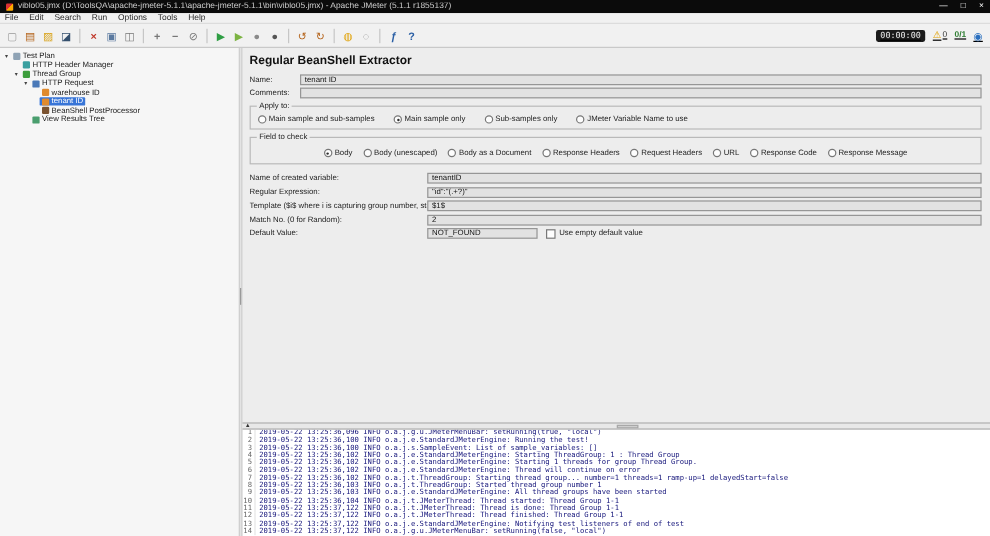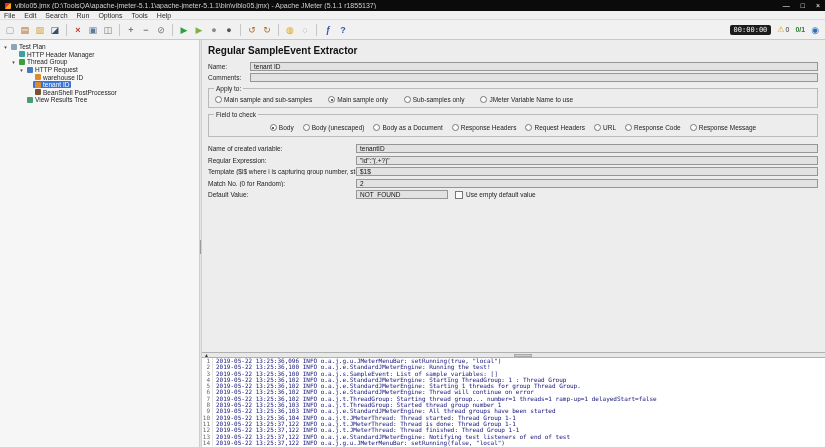--- a/index.html
+++ b/index.html
@@ -20,21 +20,21 @@
   
   .toolbar { height:20px; background:#f1f1f1; border-bottom:1px solid #c9c9c9; display:flex; align-items:center; padding:0 3px; gap:1px; flex:none; }
   .tbtn { width:14px; height:14px; display:flex; align-items:center; justify-content:center; font-size:9px; line-height:14px; border-radius:2px; cursor:default; }
   .tsep { width:1px; height:12px; background:#c6c6c6; margin:0 3px; flex:none; }
   .b-new{color:#999}.b-templates{color:#b5651d}.b-open{color:#d9a520}.b-save{color:#35506e}
   .b-cut{color:#c0392b;font-weight:bold}.b-copy{color:#5b7aa0}.b-paste{color:#777}
   .b-expand{color:#777;font-weight:bold}.b-collapse{color:#777;font-weight:bold}.b-toggle{color:#777}
   .b-start{color:#2f9e44}.b-start2{color:#7cb342}.b-stop{color:#8a8a8a}.b-shutdown{color:#555}
   .b-clear{color:#b5651d}.b-clearall{color:#b5651d}.b-search{color:#e0a106}.b-searchreset{color:#888}
   .b-fx{color:#2a5fa5;font-style:italic;font-weight:bold}.b-help{color:#2a5fa5;font-weight:bold}
-  .toolbar-right { margin-left:auto; display:flex; align-items:center; gap:6px; padding-right:3px; }
+  .toolbar-right { margin-left:auto; display:flex; align-items:center; gap:6px; padding-right:3px;text-decoration:underline; }
   .timer { background:#1b1b1b; color:#ededed; font-family:"DejaVu Sans Mono", monospace; font-size:7px; padding:1px 4px; border-radius:2px; }
   .warnwrap { display:flex; align-items:center; gap:1px; }
   .warnicon { color:#e0a106; font-size:8px; }
   .warncount { font-size:7px; color:#333; }
   .threads { font-size:7px; color:#2e7d32; font-weight:bold; }
   .globe { color:#2a6fbf; font-size:9px; }
 
   
   .content { flex:1; display:flex; min-height:0; }
   .tree { width:199px; background:#f6f6f6; padding-top:3px; overflow:hidden; flex:none; }
@@ -209,21 +209,21 @@
       </div>
     </div>
 
     <div class="vsplit">
         <span class="vhandle"></span>
       </div>
 
     <div class="right">
 
       <div class="main">
-        <div class="etitle">Regular SampleEvent Extractor</div>
+        <div class="etitle">Regular BeanShell Extractor</div>
 
         <div class="frow">
           <span class="lbl">Name:</span>
           <span class="field grow">tenant ID</span>
         </div>
         <div class="frow">
           <span class="lbl">Comments:</span>
           <span class="field grow"></span>
         </div>
 

